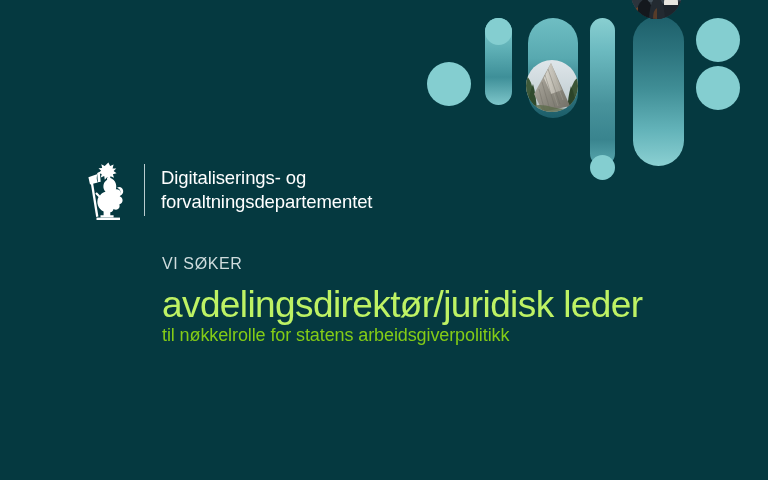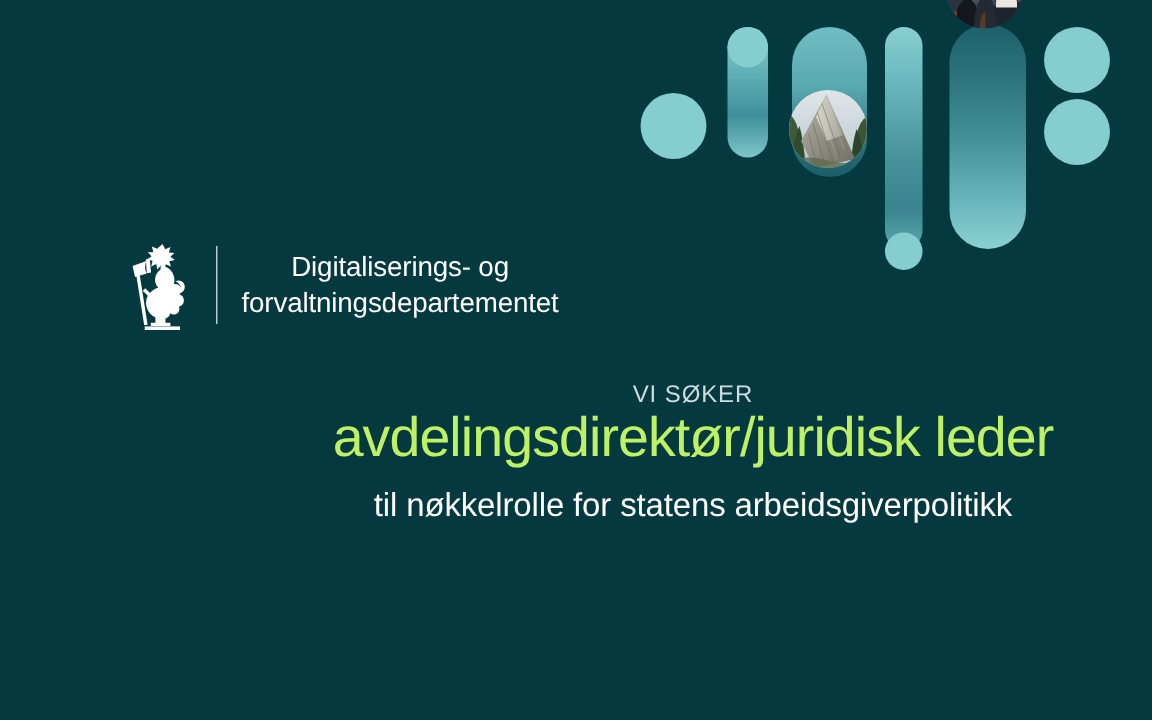--- a/index.html
+++ b/index.html
@@ -17,21 +17,20 @@
     position:relative;
   }
 
   #poster {
     position:absolute;
     inset:0;
     width:750px;
     height:480px;
     background:#053940;
     overflow:hidden;
-    text-align:center;
   }
 
   
   #decor {
     position:absolute;
     left:410px; top:0;
     width:358px; height:230px;
   }
 
   .shape { position:absolute; }
@@ -160,37 +159,37 @@
     left:162px; top:256px;
     width:600px;
   }
 
   #eyebrow {
     color:#cfdcdd;
     font-size:16px;
     letter-spacing:0.6px;
     font-weight:400;
     line-height:1;
+    margin-bottom:13px;
   }
 
   #headline {
     color:#bef264;
     font-size:37px;
     font-weight:400;
     line-height:1.08;
     letter-spacing:-0.6px;
     white-space:nowrap;
   }
 
   #subhead {
-    color:#ffffff;
-    font-size:22px;
+    color:#84cc16;
+    font-size:18px;
     font-weight:400;
     line-height:1.2;
-    margin-top:12px;
     letter-spacing:-0.1px;
     white-space:nowrap;
   }
 </style>
 </head>
 <body>
 
 <div id="poster">
 
   <div id="decor">

